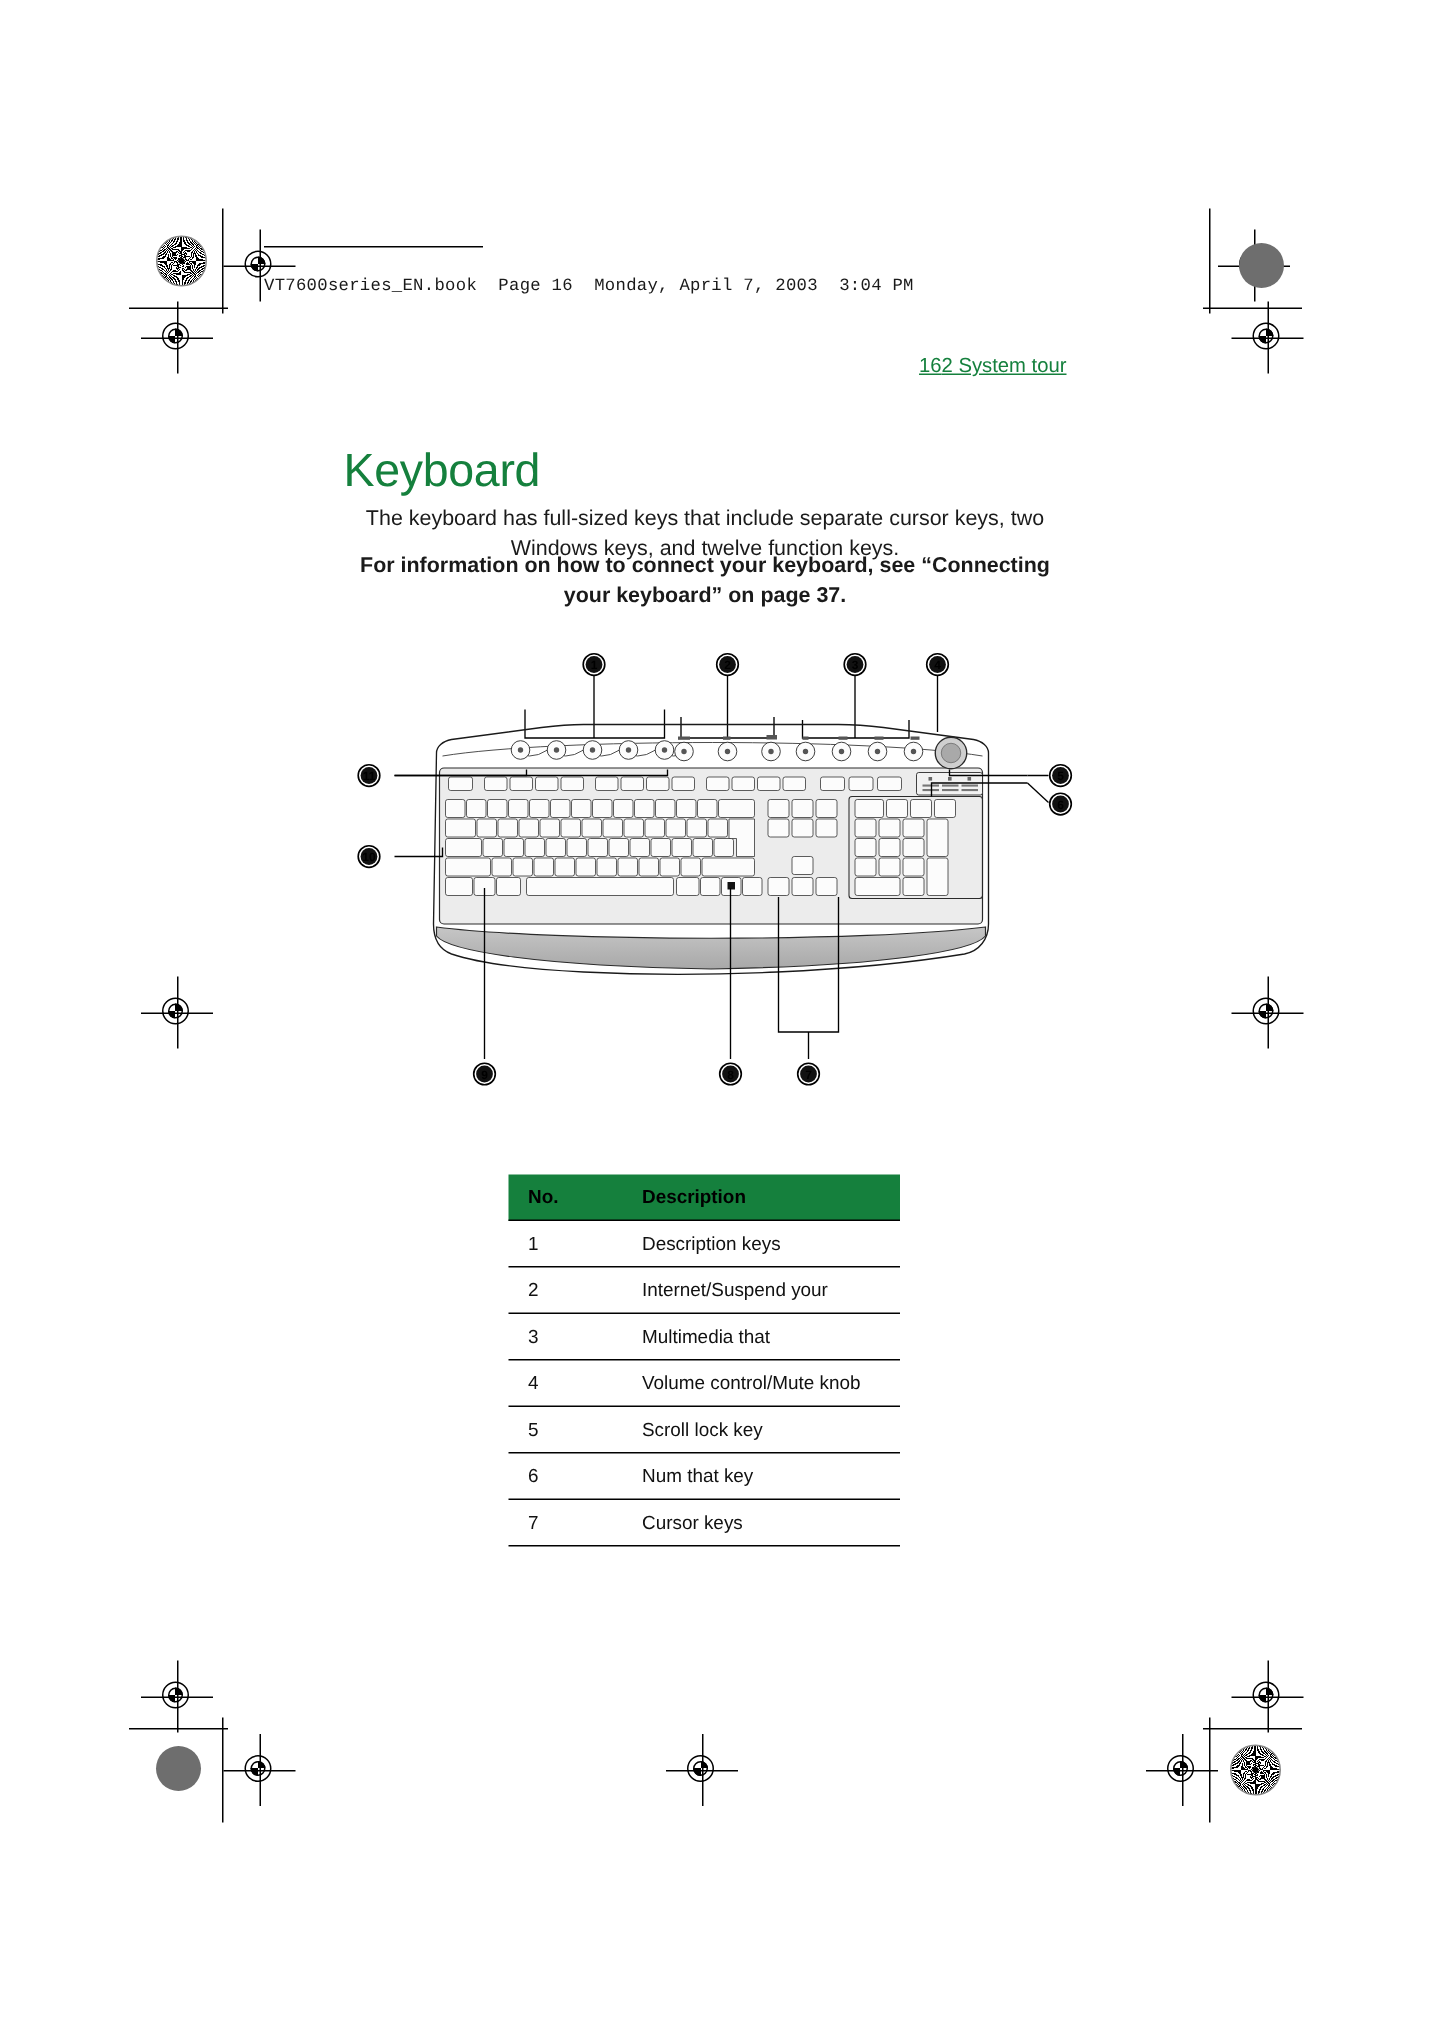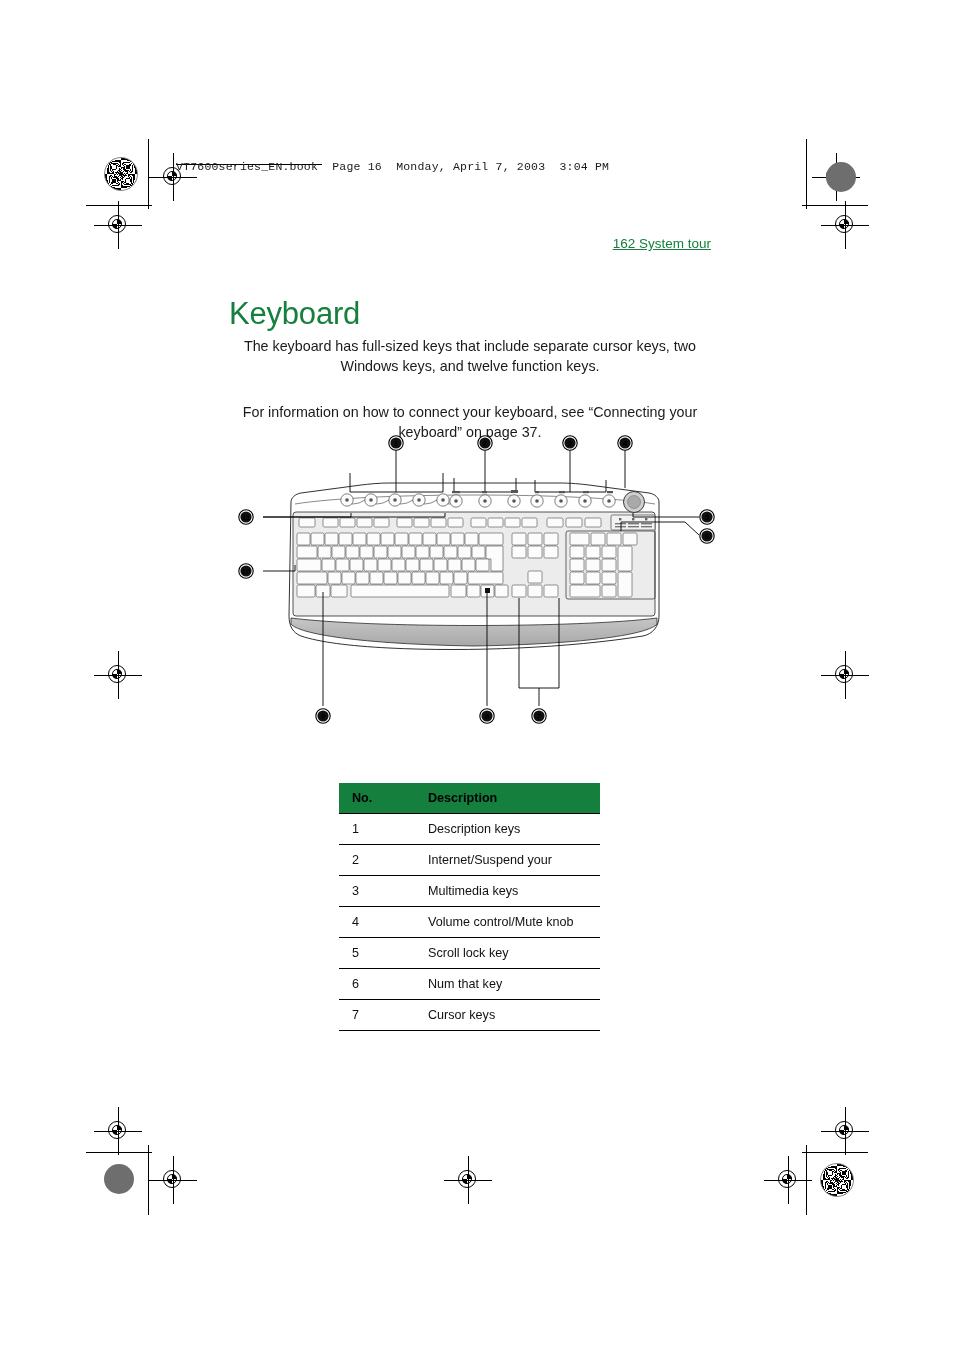--- a/index.html
+++ b/index.html
@@ -84,21 +84,21 @@
     width: 4px; height: 4px;
     margin: -2px 0 0 -2px;
     background: #000;
     border-radius: 50%;
   }
 
   
   .file-header {
     position: absolute;
     left: 176px;
-    top: 160px;
+    top: 184px;
     font-family: "Liberation Mono", "DejaVu Sans Mono", monospace;
     font-size: 11.5px;
     letter-spacing: 0.2px;
     color: #1a1a1a;
     white-space: pre;
   }
   .header-rule {
     position: absolute;
     background: #000;
     height: 1px;
@@ -133,21 +133,21 @@
   .body-para {
     position: absolute;
     left: 229px;
     width: 482px;
     font-size: 14.3px;
     line-height: 20px;
     color: #1a1a1a;
     text-align: center;
   }
   .para-1 { top: 322px; }
-  .para-2 { top: 388px; }
+  .para-2 { top: 353px; font-weight: bold; }
 
   
   .figure {
     position: absolute;
     left: 229px;
     top: 430px;
     width: 490px;
     height: 310px;
   }
   .fig-svg { display: block; }
@@ -586,21 +586,21 @@
     <tr>
       <td class="col-no">1</td>
       <td>Description keys</td>
     </tr>
     <tr>
       <td class="col-no">2</td>
       <td>Internet/Suspend your</td>
     </tr>
     <tr>
       <td class="col-no">3</td>
-      <td>Multimedia keys</td>
+      <td>Multimedia that</td>
     </tr>
     <tr>
       <td class="col-no">4</td>
       <td>Volume control/Mute knob</td>
     </tr>
     <tr>
       <td class="col-no">5</td>
       <td>Scroll lock key</td>
     </tr>
     <tr>

